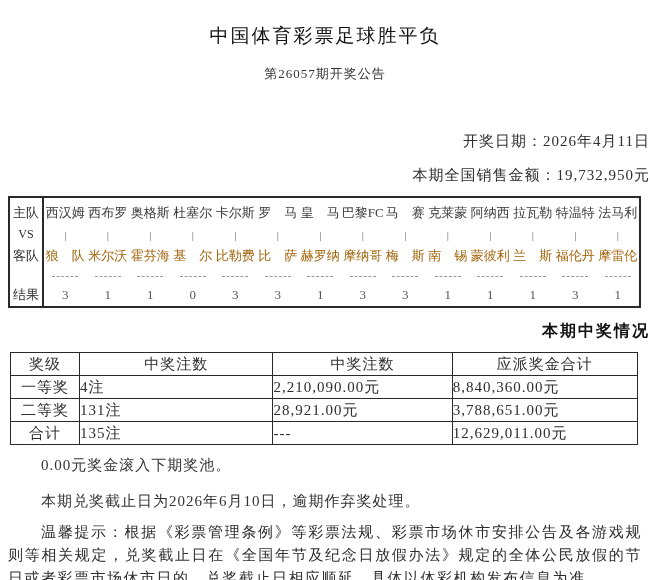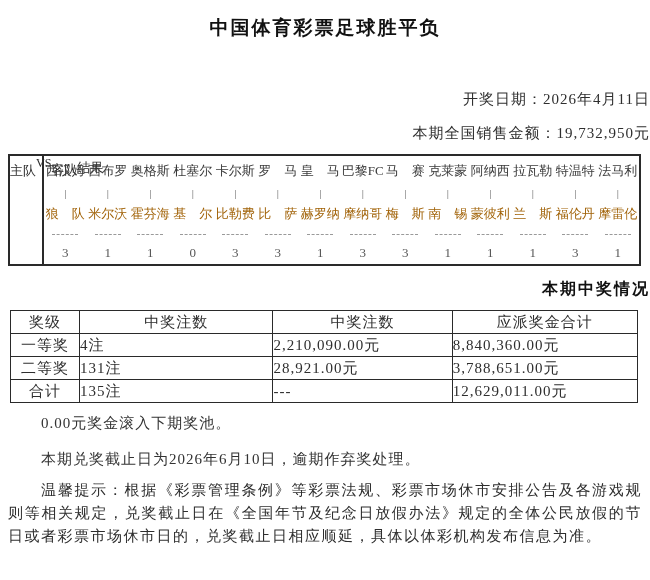--- a/index.html
+++ b/index.html
@@ -8,23 +8,23 @@
     width: 650px;
     height: 580px;
     overflow: hidden;
     background: #ffffff;
     font-family: "Liberation Serif", serif;
     color: #333333;
   }
   .page { width: 650px; height: 580px; position: relative; }
 
   .title {
-    margin: 8px; padding-top: 7px;
+    margin: 16px; padding-top: 7px;
     text-align: center;
-    font-size: 19px; font-weight: bold; letter-spacing: 2px;
+    font-size: 19px; font-weight: normal; letter-spacing: 2px;
     color: #111111;
   }
   .subtitle {
     margin: 10px 0 0 0;
     text-align: center;
     font-size: 13px; font-weight: normal; letter-spacing: 1px;
     color: #333333;
   }
 
   .info-line {
@@ -44,21 +44,21 @@
     width: 633px;
     height: 112px;
     border: 2px solid #2a2a2a;
     display: flex;
     font-size: 13px;
   }
   .mt-headcol {
     box-sizing: border-box;
     width: 34px;
     border-right: 2px solid #2a2a2a;
-    display: flex; flex-direction: row;
+    display: flex; flex-direction: column;
     flex: none;
   }
   .mt-col { flex: 1 1 0; display: flex; flex-direction: column; min-width: 0; }
   .mt-r { display: flex; align-items: center; justify-content: center; white-space: nowrap; }
   .r-home  { height: 29px; color: #3a3a3a; }
   .r-vs    { height: 15px; font-size: 11px; color: #666666; }
   .r-away  { height: 27px; color: #a16207; }
   .r-dash  { height: 14px; }
   .r-result{ height: 23px; color: #555555; }
   .dash-line { width: 26px; border-top: 1px dashed #9a9a9a; height: 0; }
@@ -105,20 +105,21 @@
     text-align: justify;
     color: #2e2e2e;
   }
 </style>
 </head>
 <body>
 
 <div class="page">
 
   <h1 class="title">中国体育彩票足球胜平负</h1>
+  <h2 class="subtitle">第26057期开奖公告</h2>
 
   <div class="info-line first">
     <span>开奖日期：</span><span>2026年4月11日</span>
   </div>
   <div class="info-line second">
     <span>本期全国销售金额：</span><span>19,732,950元</span>
   </div>
 
   <div class="match-table">
     <div class="mt-headcol">

